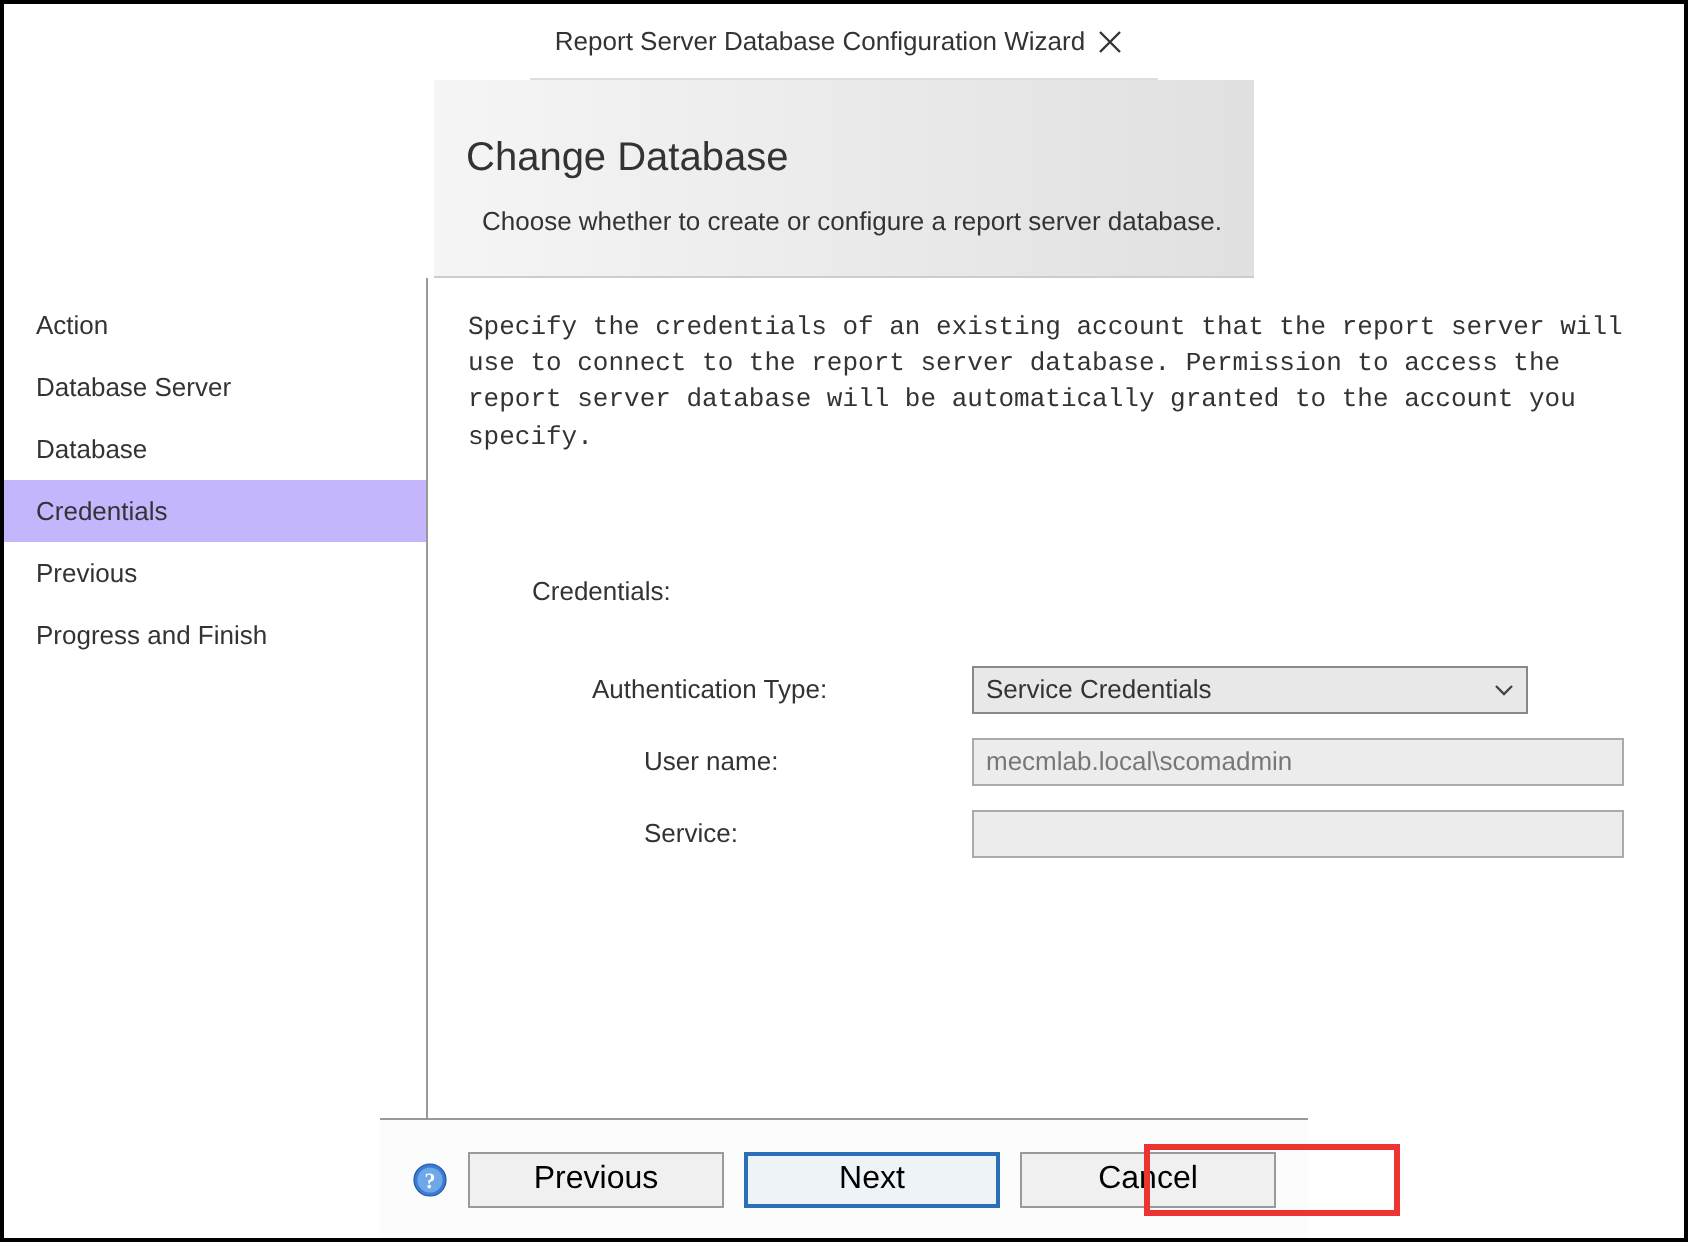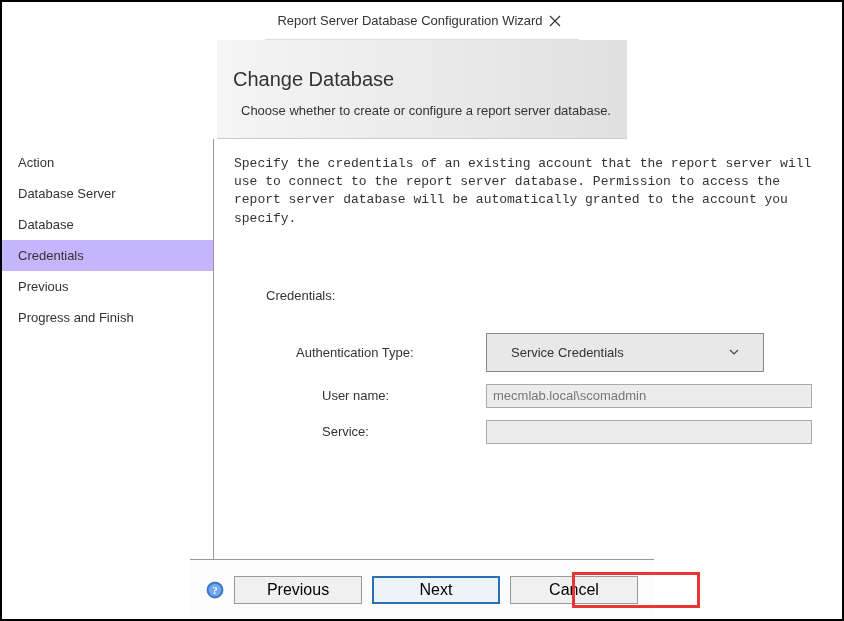--- a/index.html
+++ b/index.html
@@ -114,26 +114,26 @@
     }
     .form-label.indent2 {
       padding-left: 56px;
     }
     .form-control {
       flex: 1;
     }
     .select-wrap {
       position: relative;
       width: 278px;
-      height: 39px;
+      height: 24px;
       background: #e8e8e8;
       border: 1px solid #888;
       display: flex;
       align-items: center;
-      padding: 0 24px;
+      padding: 0 6px;
       cursor: pointer;
     }
     .select-value {
       flex: 1;
       font-size: 13px;
     }
     .chevron {
       width: 10px;
       height: 6px;
     }

